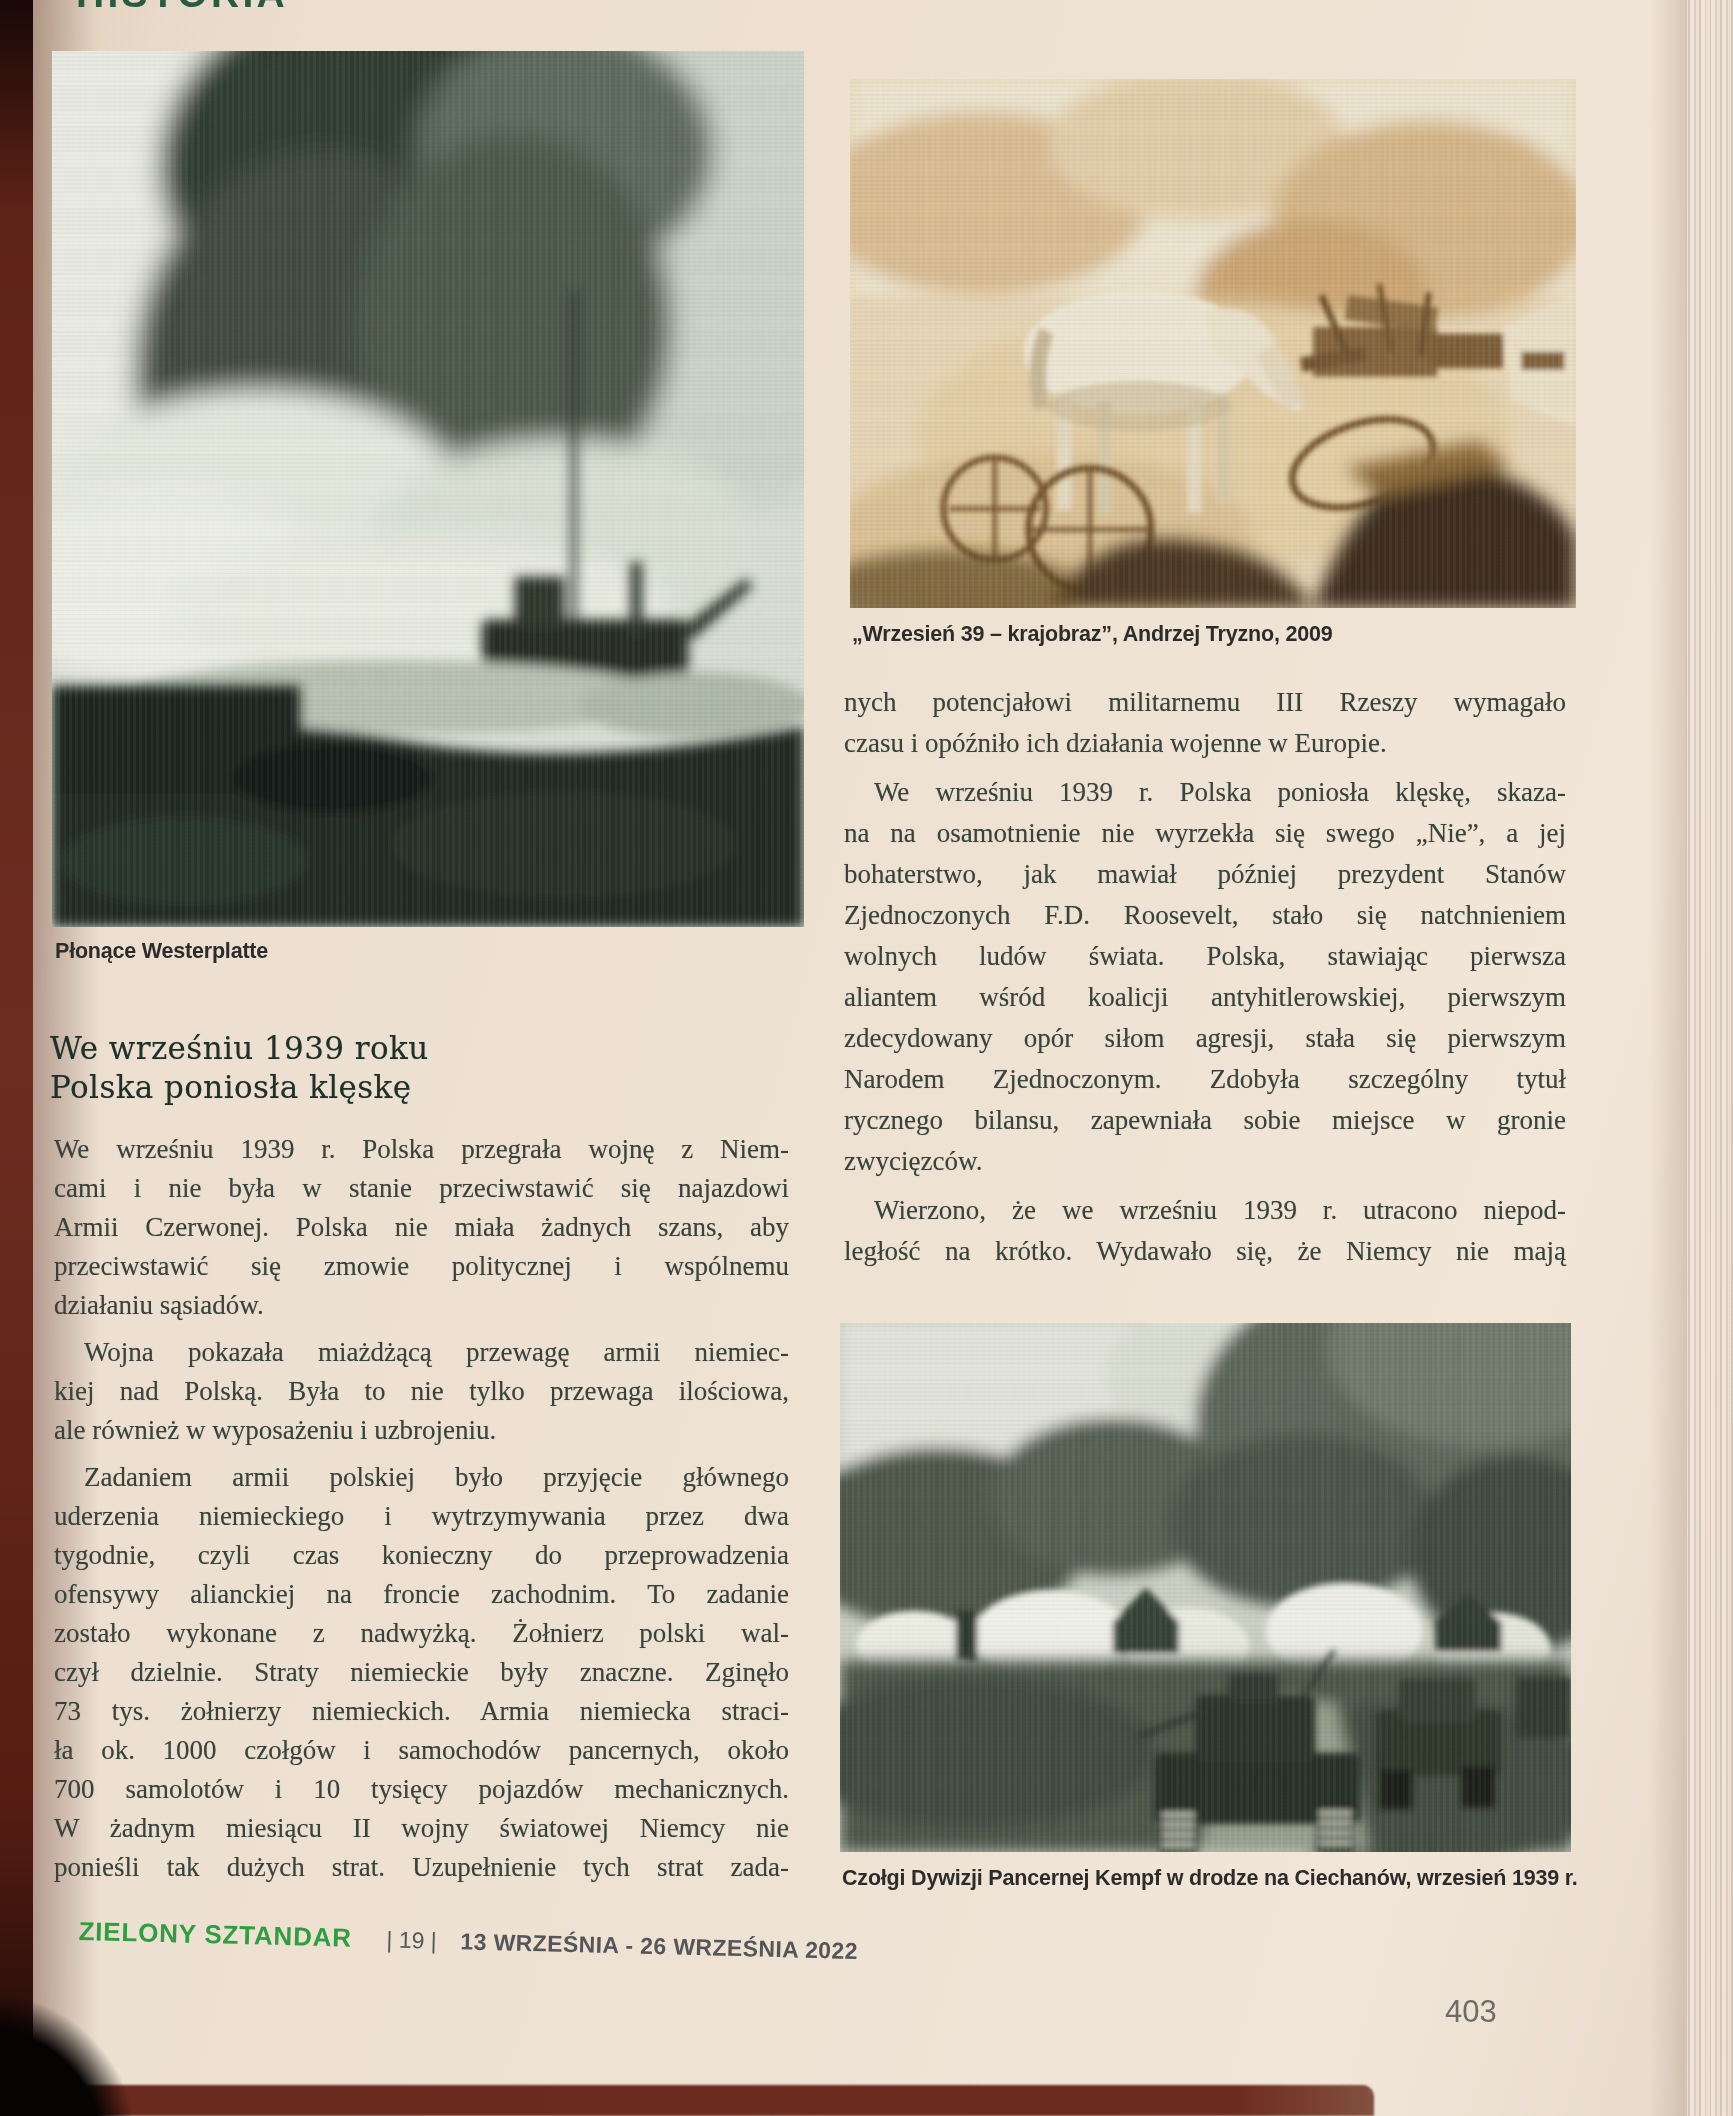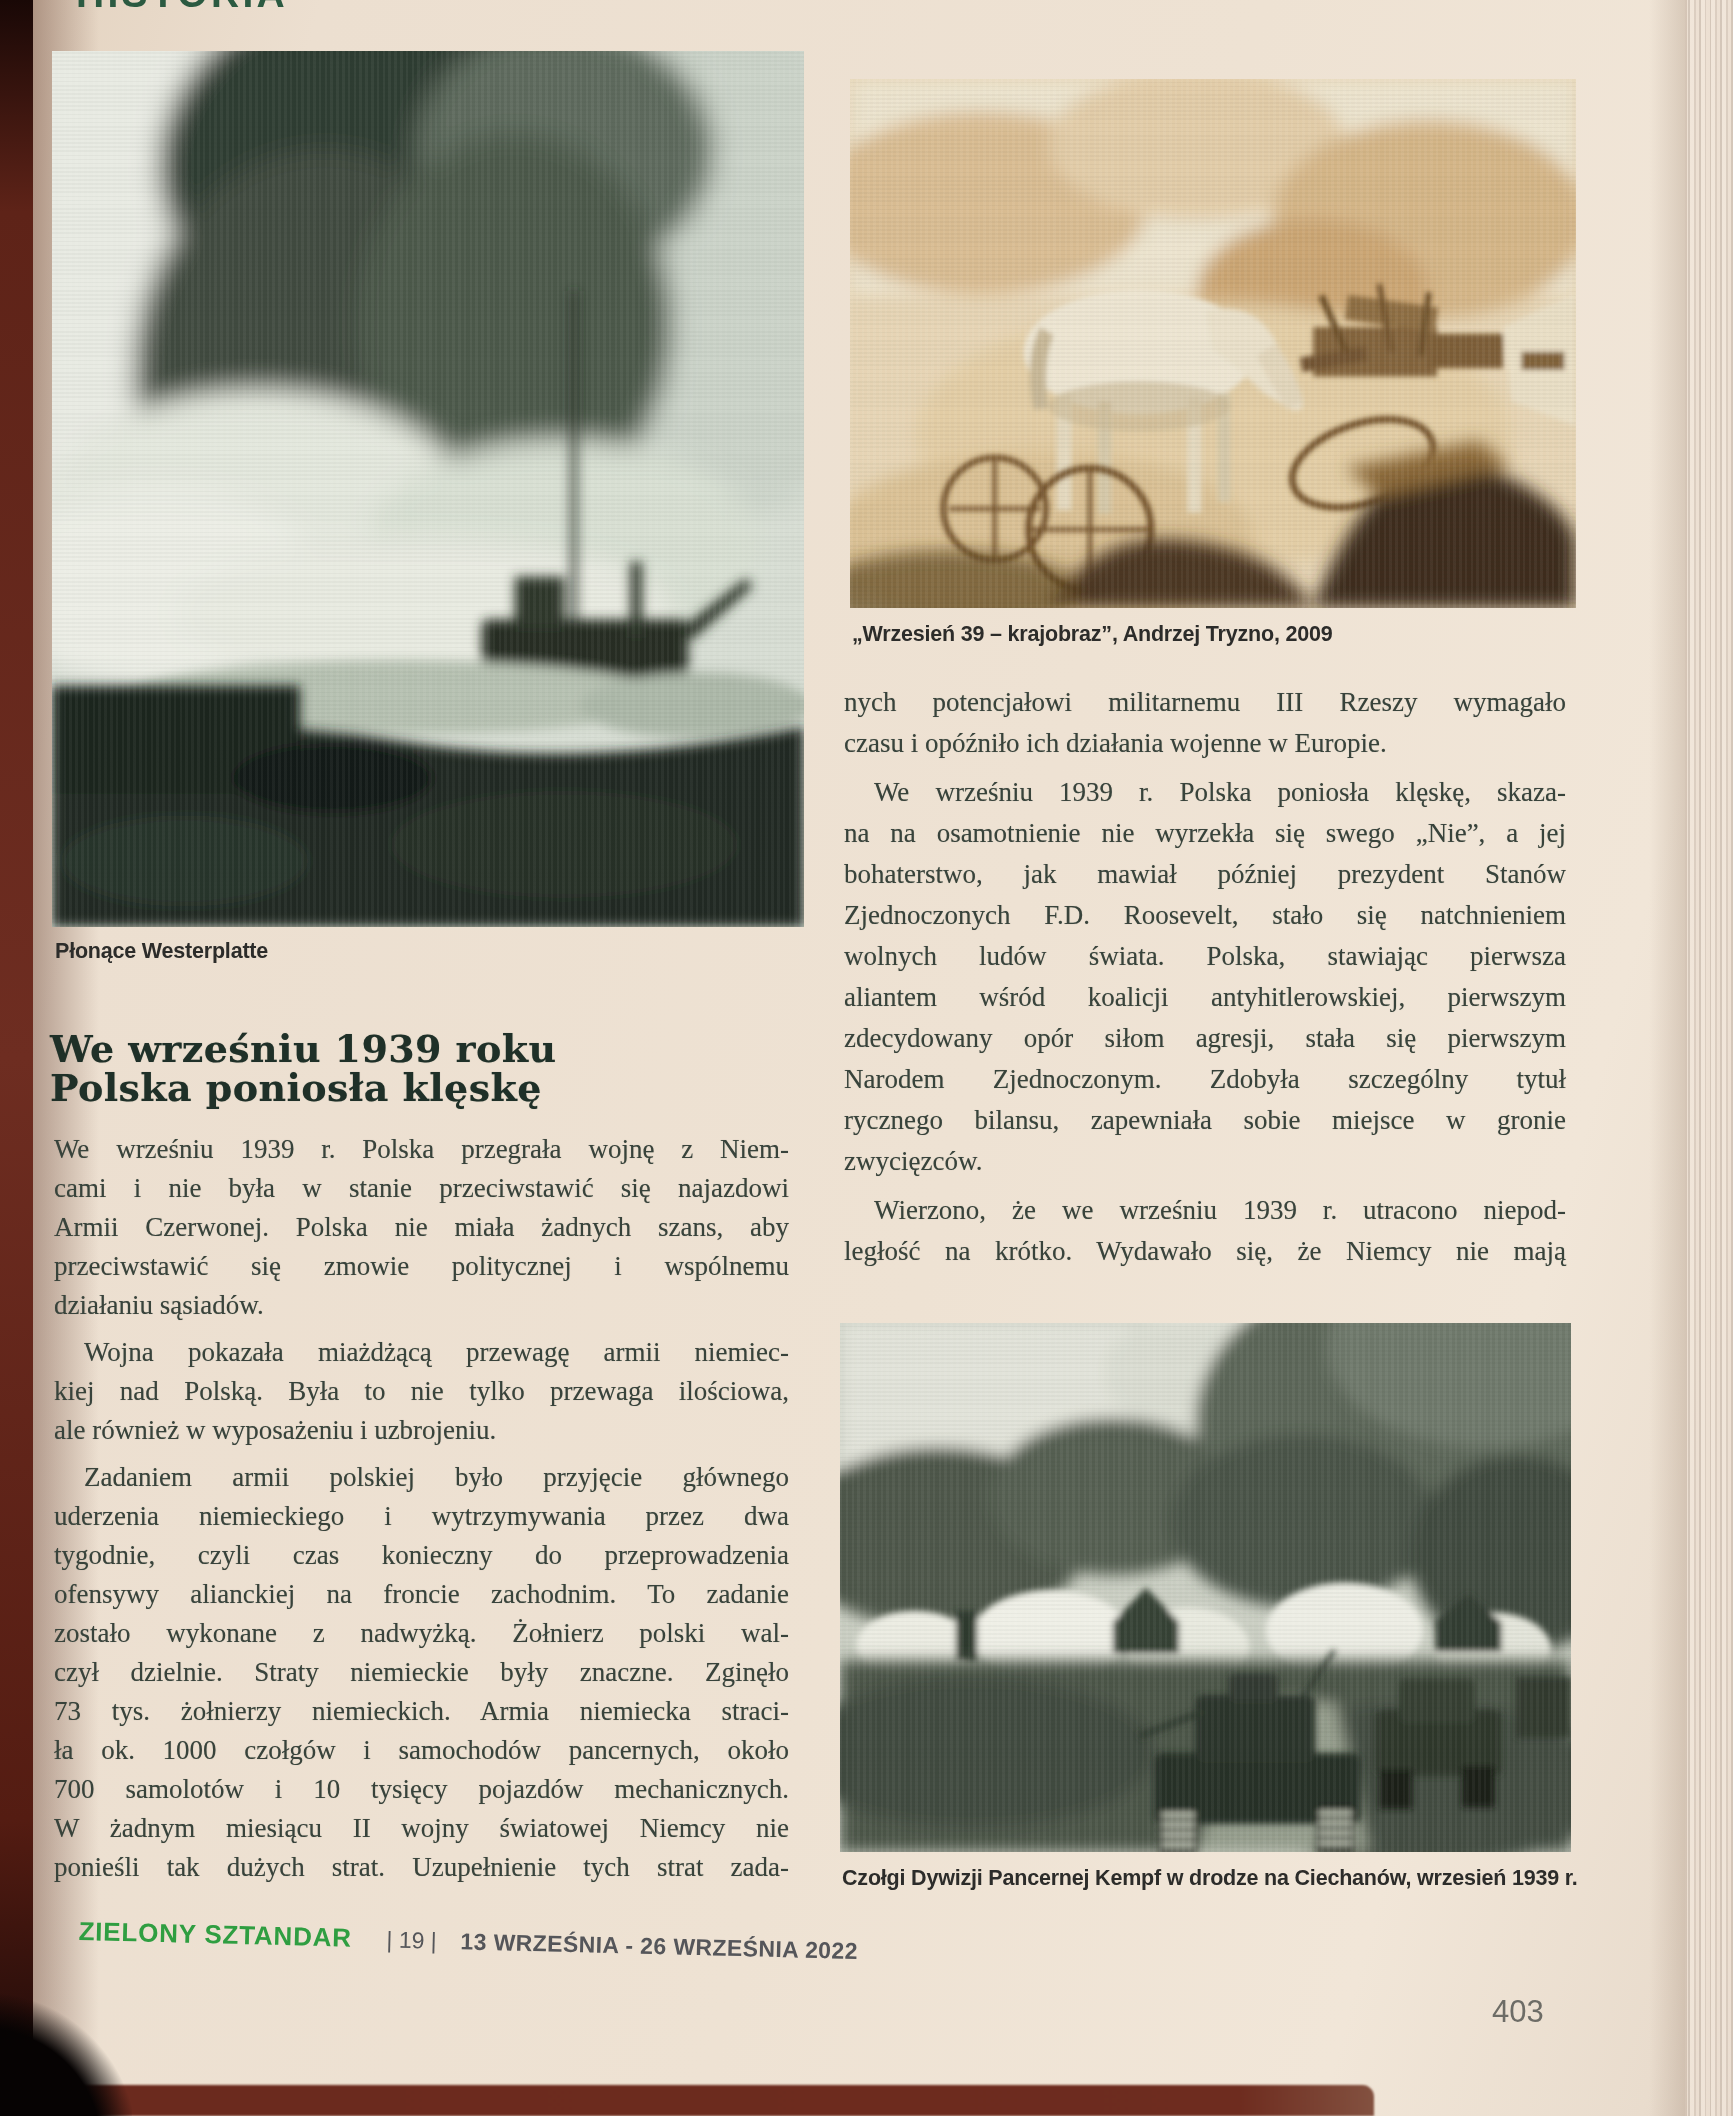--- a/index.html
+++ b/index.html
@@ -33,39 +33,39 @@
   .fig svg{display:block;width:100%;height:100%;}
   .fig::after{content:"";position:absolute;inset:0;pointer-events:none;
     background:
       repeating-linear-gradient(0deg,rgba(30,40,30,.035) 0 1.7px,transparent 1.7px 4.1px),
       repeating-linear-gradient(90deg,rgba(255,255,250,.05) 0 2.5px,transparent 2.5px 5.8px),
       linear-gradient(rgba(120,90,50,.05),rgba(120,90,50,.05));}
   .caption{position:absolute;font-family:Liberation Sans, sans-serif;
     font-weight:700;font-size:21.5px;letter-spacing:-0.2px;color:#2c2c2a;}
   
   .headline{position:absolute;left:50px;top:1029px;
-    font-family:"DejaVu Serif","Liberation Serif",serif;font-weight:bold;
-    font-size:38px;line-height:39px;color:#1f3028;letter-spacing:0.4px;
+    font-family:"DejaVu Serif","Liberation Serif",serif;font-weight:normal;
+    font-size:31px;line-height:39px;color:#1f3028;letter-spacing:0.4px;
     text-shadow:0 0 0.8px rgba(31,48,40,.4);}
   
   .textcol{position:absolute;font-size:27px;color:#38433b;
     text-shadow:0 0 0.8px rgba(56,67,59,.38);}
   .textcol.left{left:46px;top:1122px;width:751px;line-height:39px;}
   .textcol.right{left:836px;top:674px;width:738px;line-height:41px;}
   .para{margin:8px;}
   .tline{text-align:justify;text-align-last:justify;white-space:nowrap;}
   .tline.last{text-align-last:left;}
   .para.ind div.tline:nth-of-type(1){text-indent:30px;}
   
   .footer{position:absolute;left:79px;top:1916px;transform:rotate(1.4deg);transform-origin:left top;
     font-family:"Liberation Sans","DejaVu Sans",sans-serif;white-space:nowrap;}
   .footer .brand{font-weight:800;font-size:26px;color:#2f9e41;letter-spacing:0.8px;}
   .footer .issue{font-weight:400;font-size:23px;color:#55565a;margin-left:31px;}
   .footer .dates{font-weight:600;font-size:23px;color:#55565a;margin-left:20px;letter-spacing:0.4px;}
-  .pagenum{position:absolute;left:1492px;top:1994px;font-family:"Liberation Sans","DejaVu Sans",sans-serif;
+  .pagenum{position:absolute;left:1445px;top:1994px;font-family:"Liberation Sans","DejaVu Sans",sans-serif;
     font-size:31px;color:#6d6c66;}
 </style>
 </head>
 <body>
 
 <div class="page">
 
   <div class="spine"></div>
   <div class="spine-shadow"></div>
   <div class="edge-right"></div>

